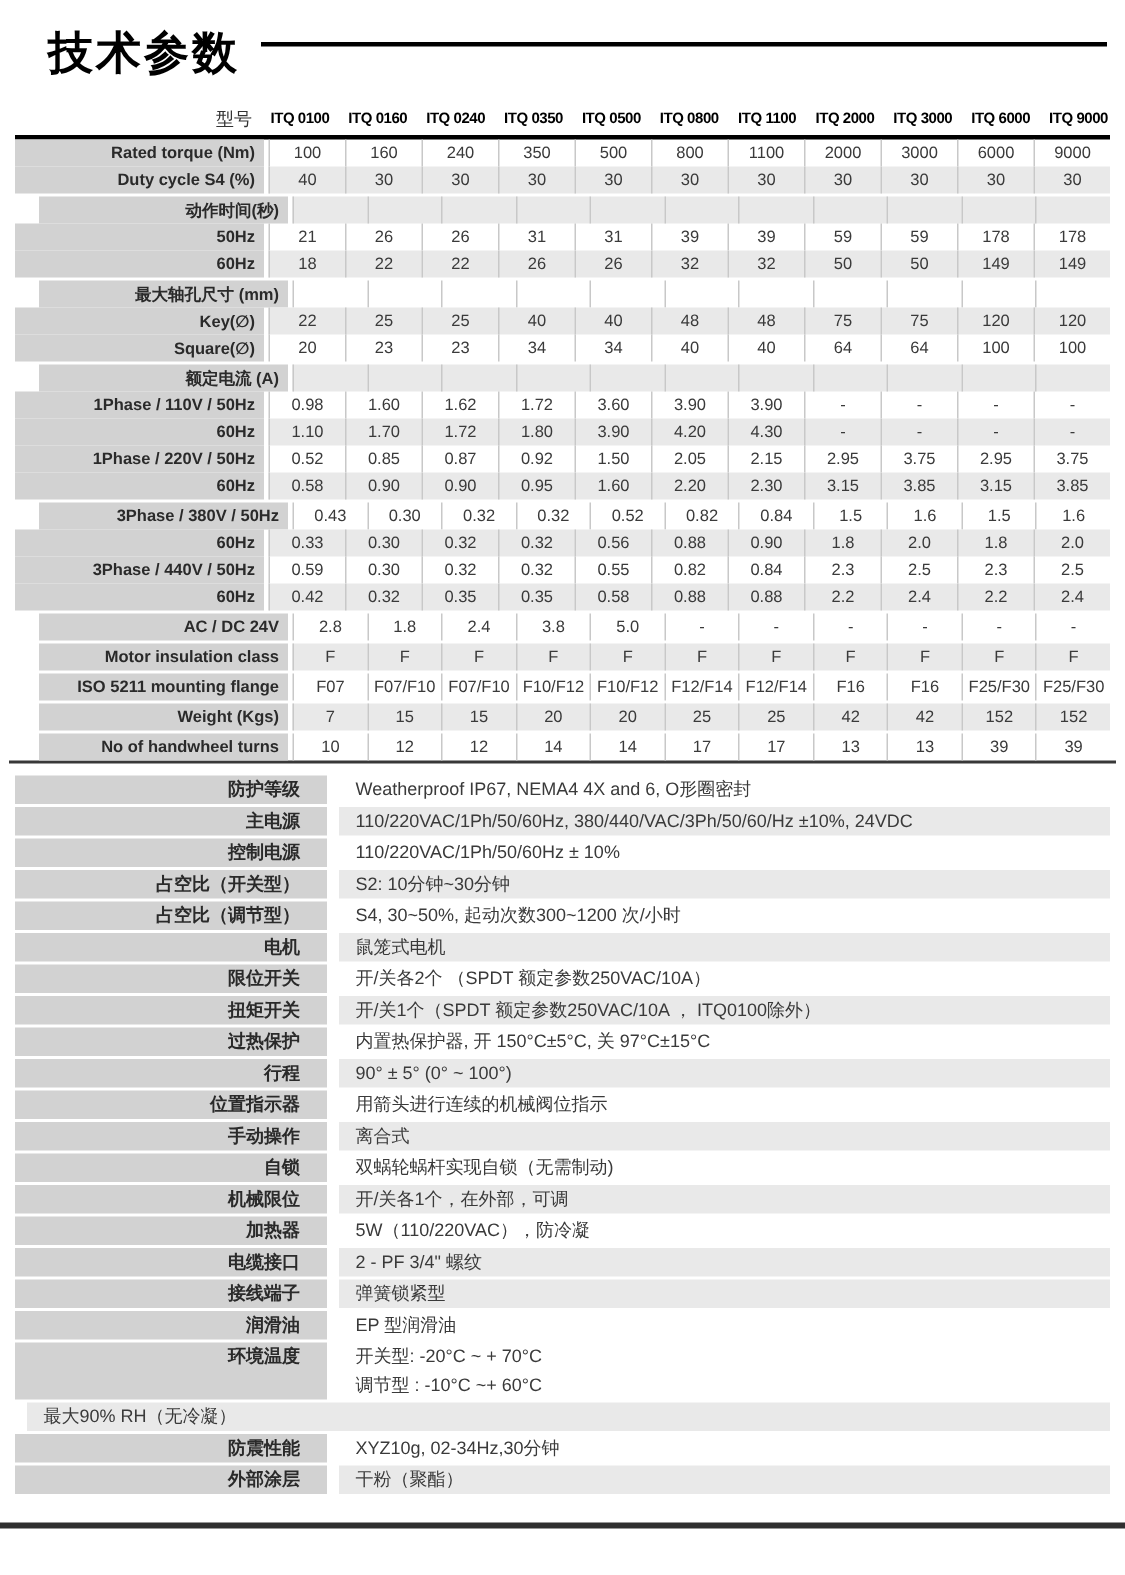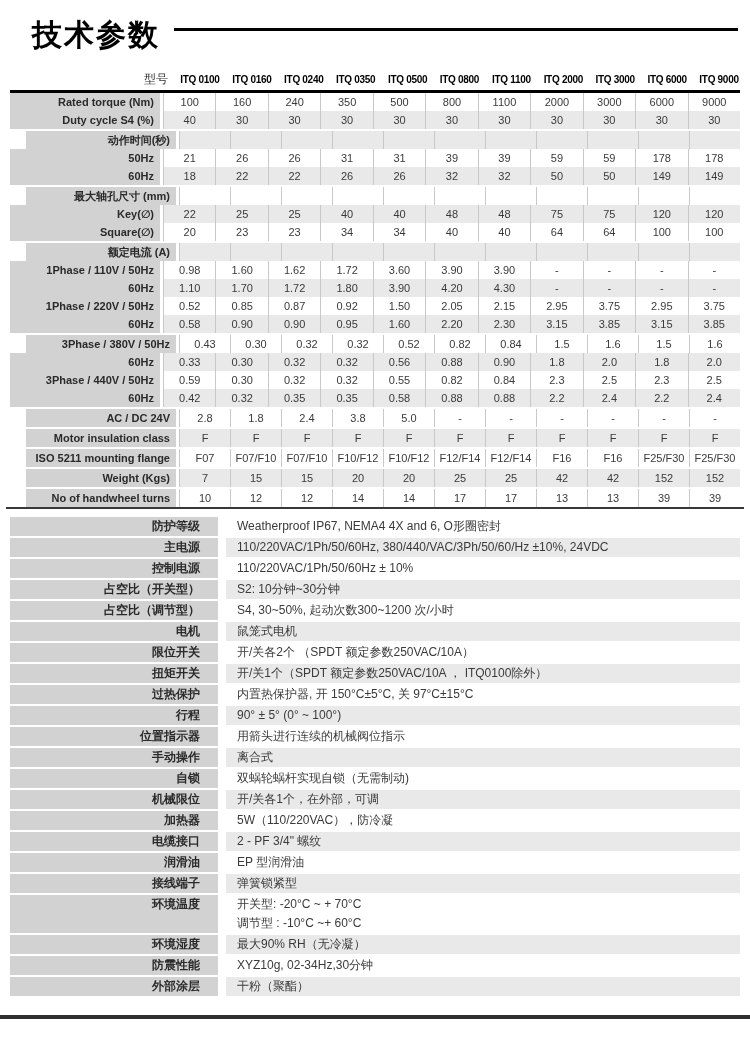--- a/index.html
+++ b/index.html
@@ -19,21 +19,21 @@
   
   .model-row { display: flex; margin-top: 12px; height: 22px; align-items: center; }
   .model-label { width: 166px; text-align: right; padding-right: 8px; font-size: 12px; color: #333; }
   .model-cells { flex: 1; display: flex; margin-left: 3px; gap: 10px; }
   .model-cell { flex: 1; text-align: center; font-weight: bold; font-size: 10px; letter-spacing: -0.3px; color: #000; white-space: nowrap; }
   .thick-rule { height: 3px; background: #000; }
 
   .trow { display: flex; height: 18px; }
   .trow.gap { margin-top: 2px; margin-left: 16px; }
   .tlabel {
-    width: 150px; margin-right: 3px; background: #d2d2d2;
+    width: 166px; margin-right: 3px; background: #d2d2d2;
     display: flex; align-items: center; justify-content: flex-end;
     padding-right: 6px; font-weight: bold; font-size: 11px; color: #2a2a2a; white-space: nowrap;
   }
   .tvals { flex: 1; display: flex; }
   .tcell {
     flex: 1; display: flex; align-items: center; justify-content: center;
     font-size: 11px; color: #3a3a3a; border-left: 1px solid #c8c8c8; white-space: nowrap; overflow: hidden;
   }
   .trow.gray .tcell { background: #e9e9e9; }
 
@@ -534,41 +534,40 @@
           <div class="svalue">
             <div class="line">5W（110/220VAC），防冷凝</div>
           </div>
         </div>
         <div class="srow gray">
           <div class="slabel">电缆接口</div>
           <div class="svalue">
             <div class="line">2 - PF 3/4" 螺纹</div>
           </div>
         </div>
+        <div class="srow gray">
+          <div class="slabel">接线端子</div>
+          <div class="svalue">
+            <div class="line">弹簧锁紧型</div>
+          </div>
+        </div>
         <div class="srow">
           <div class="slabel">润滑油</div>
           <div class="svalue">
             <div class="line">EP 型润滑油</div>
-          </div>
-        </div>
-        <div class="srow gray">
-          <div class="slabel">接线端子</div>
-          <div class="svalue">
-            <div class="line">弹簧锁紧型</div>
           </div>
         </div>
         <div class="srow multi">
           <div class="slabel">环境温度</div>
           <div class="svalue">
             <div class="line">开关型: -20°C ~ + 70°C</div>
             <div class="line">调节型 : -10°C ~+ 60°C</div>
           </div>
         </div>
         <div class="srow gray">
-          <div class="slabel">环境湿度</div>
           <div class="svalue">
             <div class="line">最大90% RH（无冷凝）</div>
           </div>
         </div>
         <div class="srow">
           <div class="slabel">防震性能</div>
           <div class="svalue">
             <div class="line">XYZ10g, 02-34Hz,30分钟</div>
           </div>
         </div>

